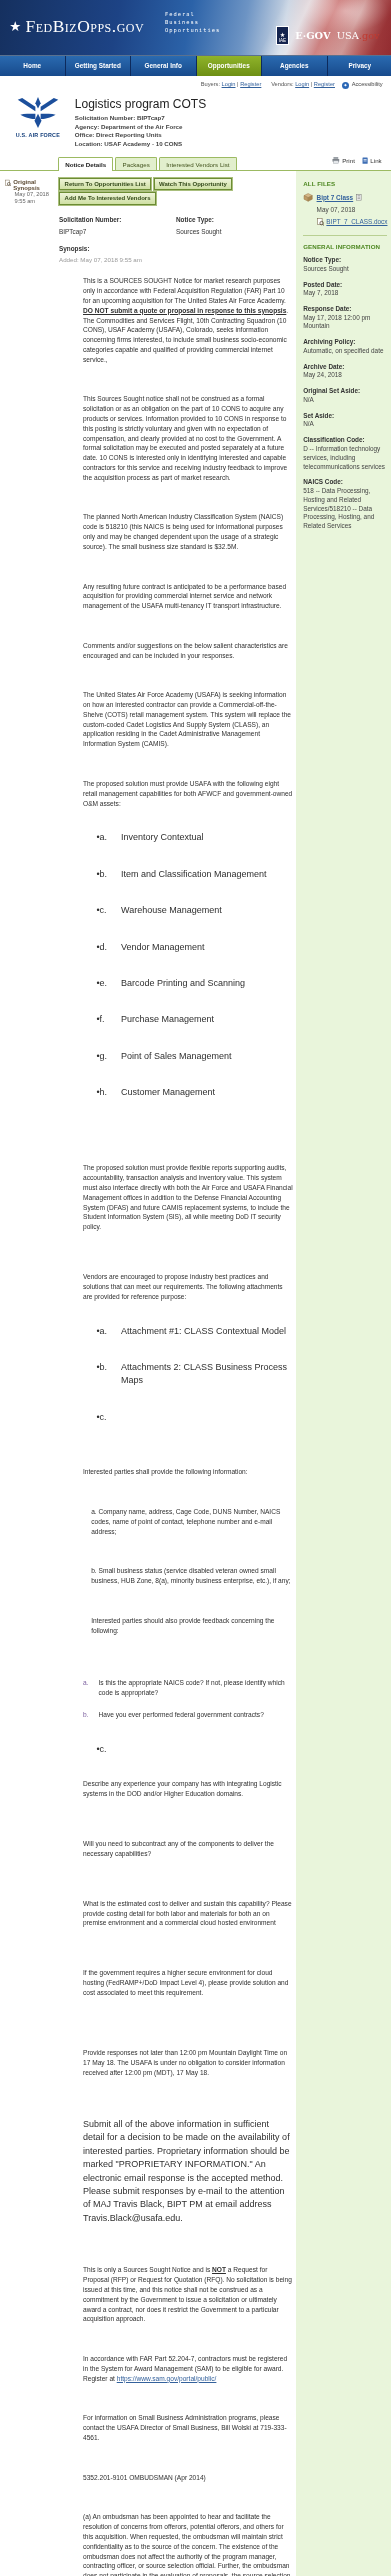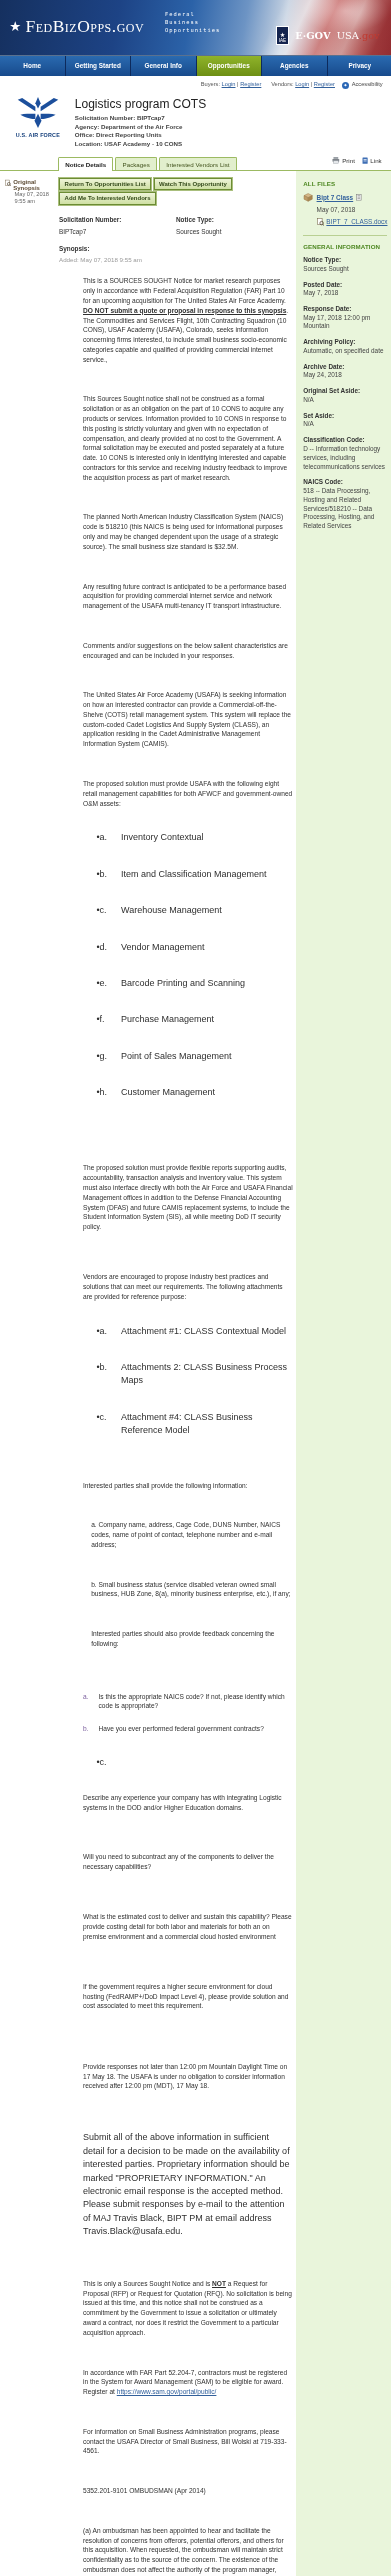--- a/index.html
+++ b/index.html
@@ -287,21 +287,20 @@
         <div class="li-big">
             <span class="m">•a.</span>
             <span>Attachment #1: CLASS Contextual Model</span>
           </div>
         <div class="li-big">
             <span class="m">•b.</span>
             <span>Attachments 2: CLASS Business Process Maps</span>
           </div>
         <div class="li-big">
             <span class="m">•c.</span>
-            <span>Attachment #4: CLASS Business Reference Model</span>
           </div>
 
         <div class="gap20"></div>
         <p>Interested parties shall provide the following information:</p>
         <div class="gap20"></div>
         <p class="indent">a. Company name, address, Cage Code, DUNS Number, NAICS codes, name of point of contact, telephone number and e-mail address;</p>
         <div class="gap20"></div>
         <p class="indent">b. Small business status (service disabled veteran owned small business, HUB Zone, 8(a), minority business enterprise, etc.), if any;</p>
         <div class="gap20"></div>
         <p class="indent">Interested parties should also provide feedback concerning the following:</p>

